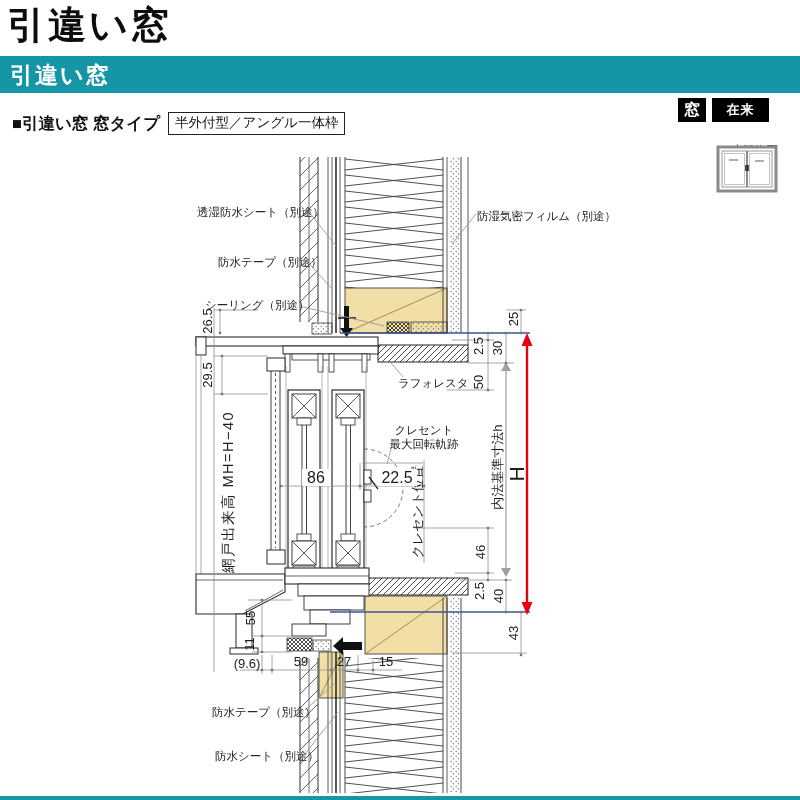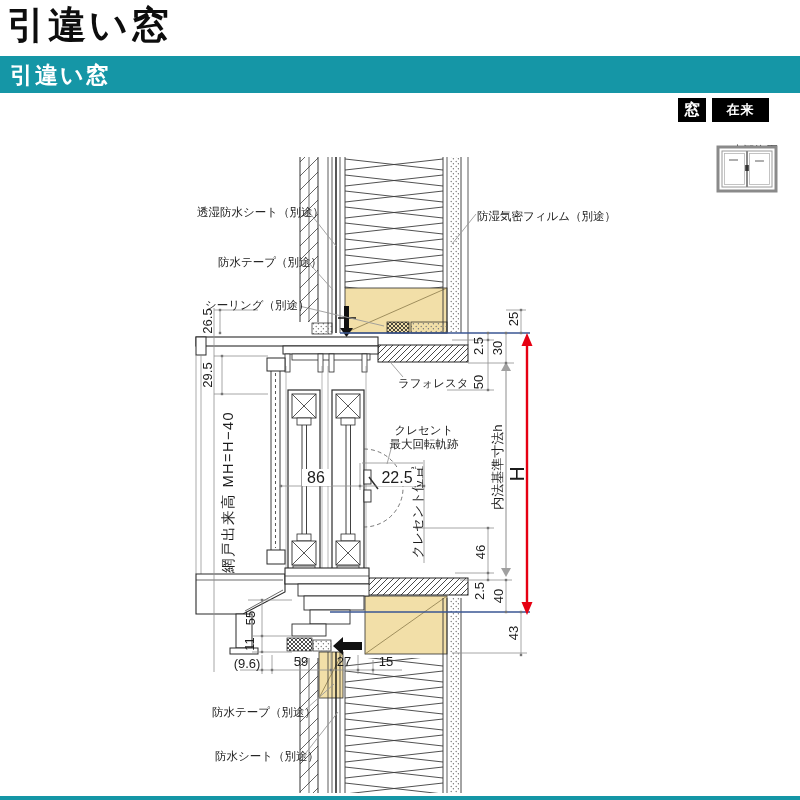--- a/index.html
+++ b/index.html
@@ -47,20 +47,24 @@
       <rect x="6" y="6" width="50" height="36" fill="#fff" stroke="#9a9a9a" stroke-width="1"></rect>
       <rect x="8.5" y="8.5" width="20" height="31" fill="#fff" stroke="#b5b5b5" stroke-width="0.8"></rect>
       <rect x="33.5" y="8.5" width="20" height="31" fill="#fff" stroke="#b5b5b5" stroke-width="0.8"></rect>
       <line x1="31" y1="6" x2="31" y2="42" stroke="#8a8a8a" stroke-width="2"></line>
       <rect x="29.2" y="20" width="3.6" height="6" fill="#333"></rect>
       <line x1="13" y1="15" x2="22" y2="15" stroke="#9a9a9a" stroke-width="1.6"></line>
       <line x1="39" y1="16" x2="48" y2="16" stroke="#9a9a9a" stroke-width="1.6"></line>
     </svg>
   </div>
 
+  <div class="section-line">
+    <span class="section-title">■引違い窓 窓タイプ</span>
+    <span class="section-tag">半外付型／アングル一体枠</span>
+  </div>
 
   <svg class="drawing" width="800" height="800" viewBox="0 0 800 800">
     <defs>
       <pattern id="insul" width="98" height="16" patternUnits="userSpaceOnUse" x="345" y="157">
         <path d="M0,2 L98,13 M98,2 L0,13" stroke="#3c3c3c" stroke-width="0.9" fill="none"></path>
       </pattern>
       <pattern id="sidingHatch" width="14" height="14" patternUnits="userSpaceOnUse">
         <path d="M0,14 L14,0" stroke="#555" stroke-width="0.9" fill="none"></path>
       </pattern>
       <pattern id="trimHatch" width="6" height="6" patternUnits="userSpaceOnUse">

